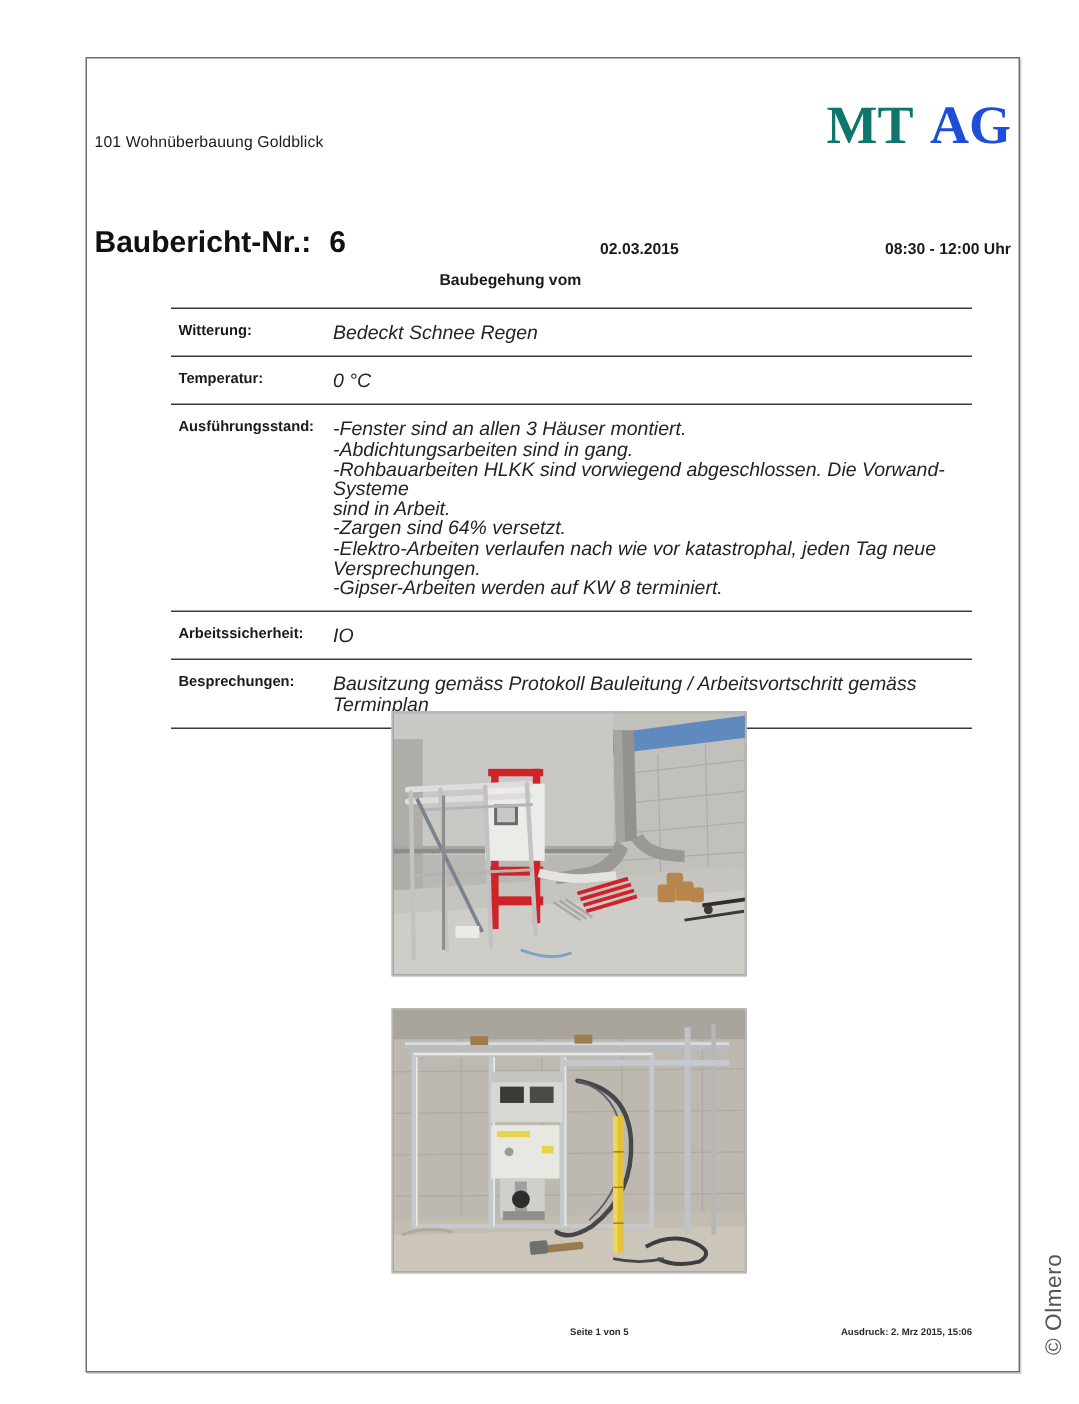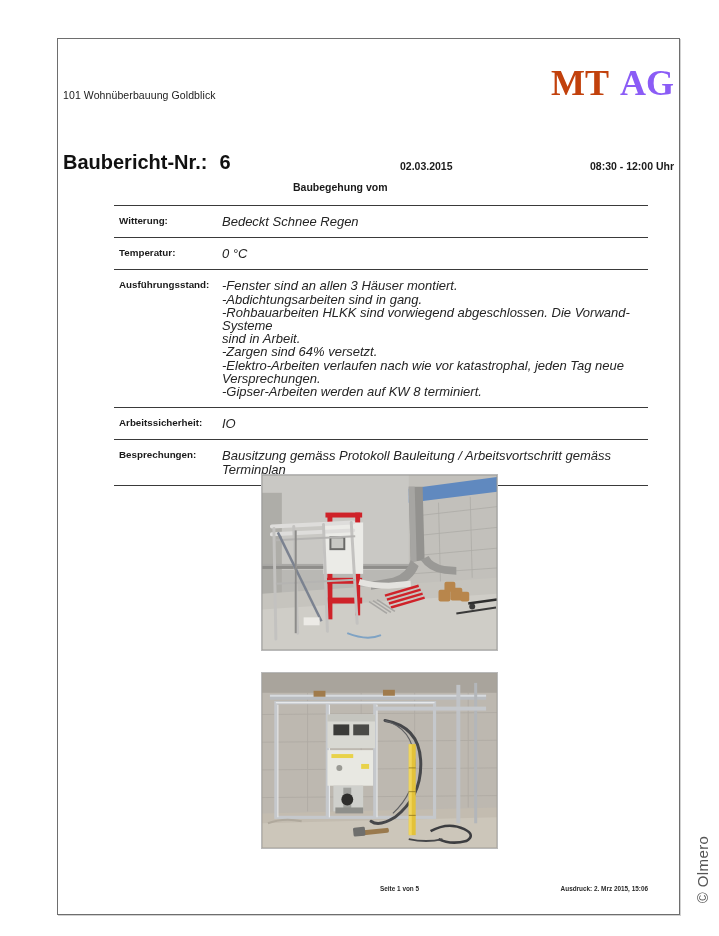--- a/index.html
+++ b/index.html
@@ -50,22 +50,22 @@
     position: absolute;
     right: 0;
     top: 16px;
     font-family: "Liberation Serif", serif;
     font-size: 36px;
     font-weight: bold;
     line-height: 1;
     letter-spacing: 0px;
     white-space: nowrap;
   }
-  .brand-logo .lg-blue { color: #c2410c; }
-  .brand-logo .lg-black { color: #8b5cf6; }
+  .brand-logo .lg-blue { color: #0f766e; }
+  .brand-logo .lg-black { color: #1d4ed8; }
   .brand-logo .lg-space { display: inline-block; width: 11px; }
 
   
   .title-row {
     position: absolute;
     left: 62px;
     top: 150px;
     right: 36px;
     height: 30px;
   }

